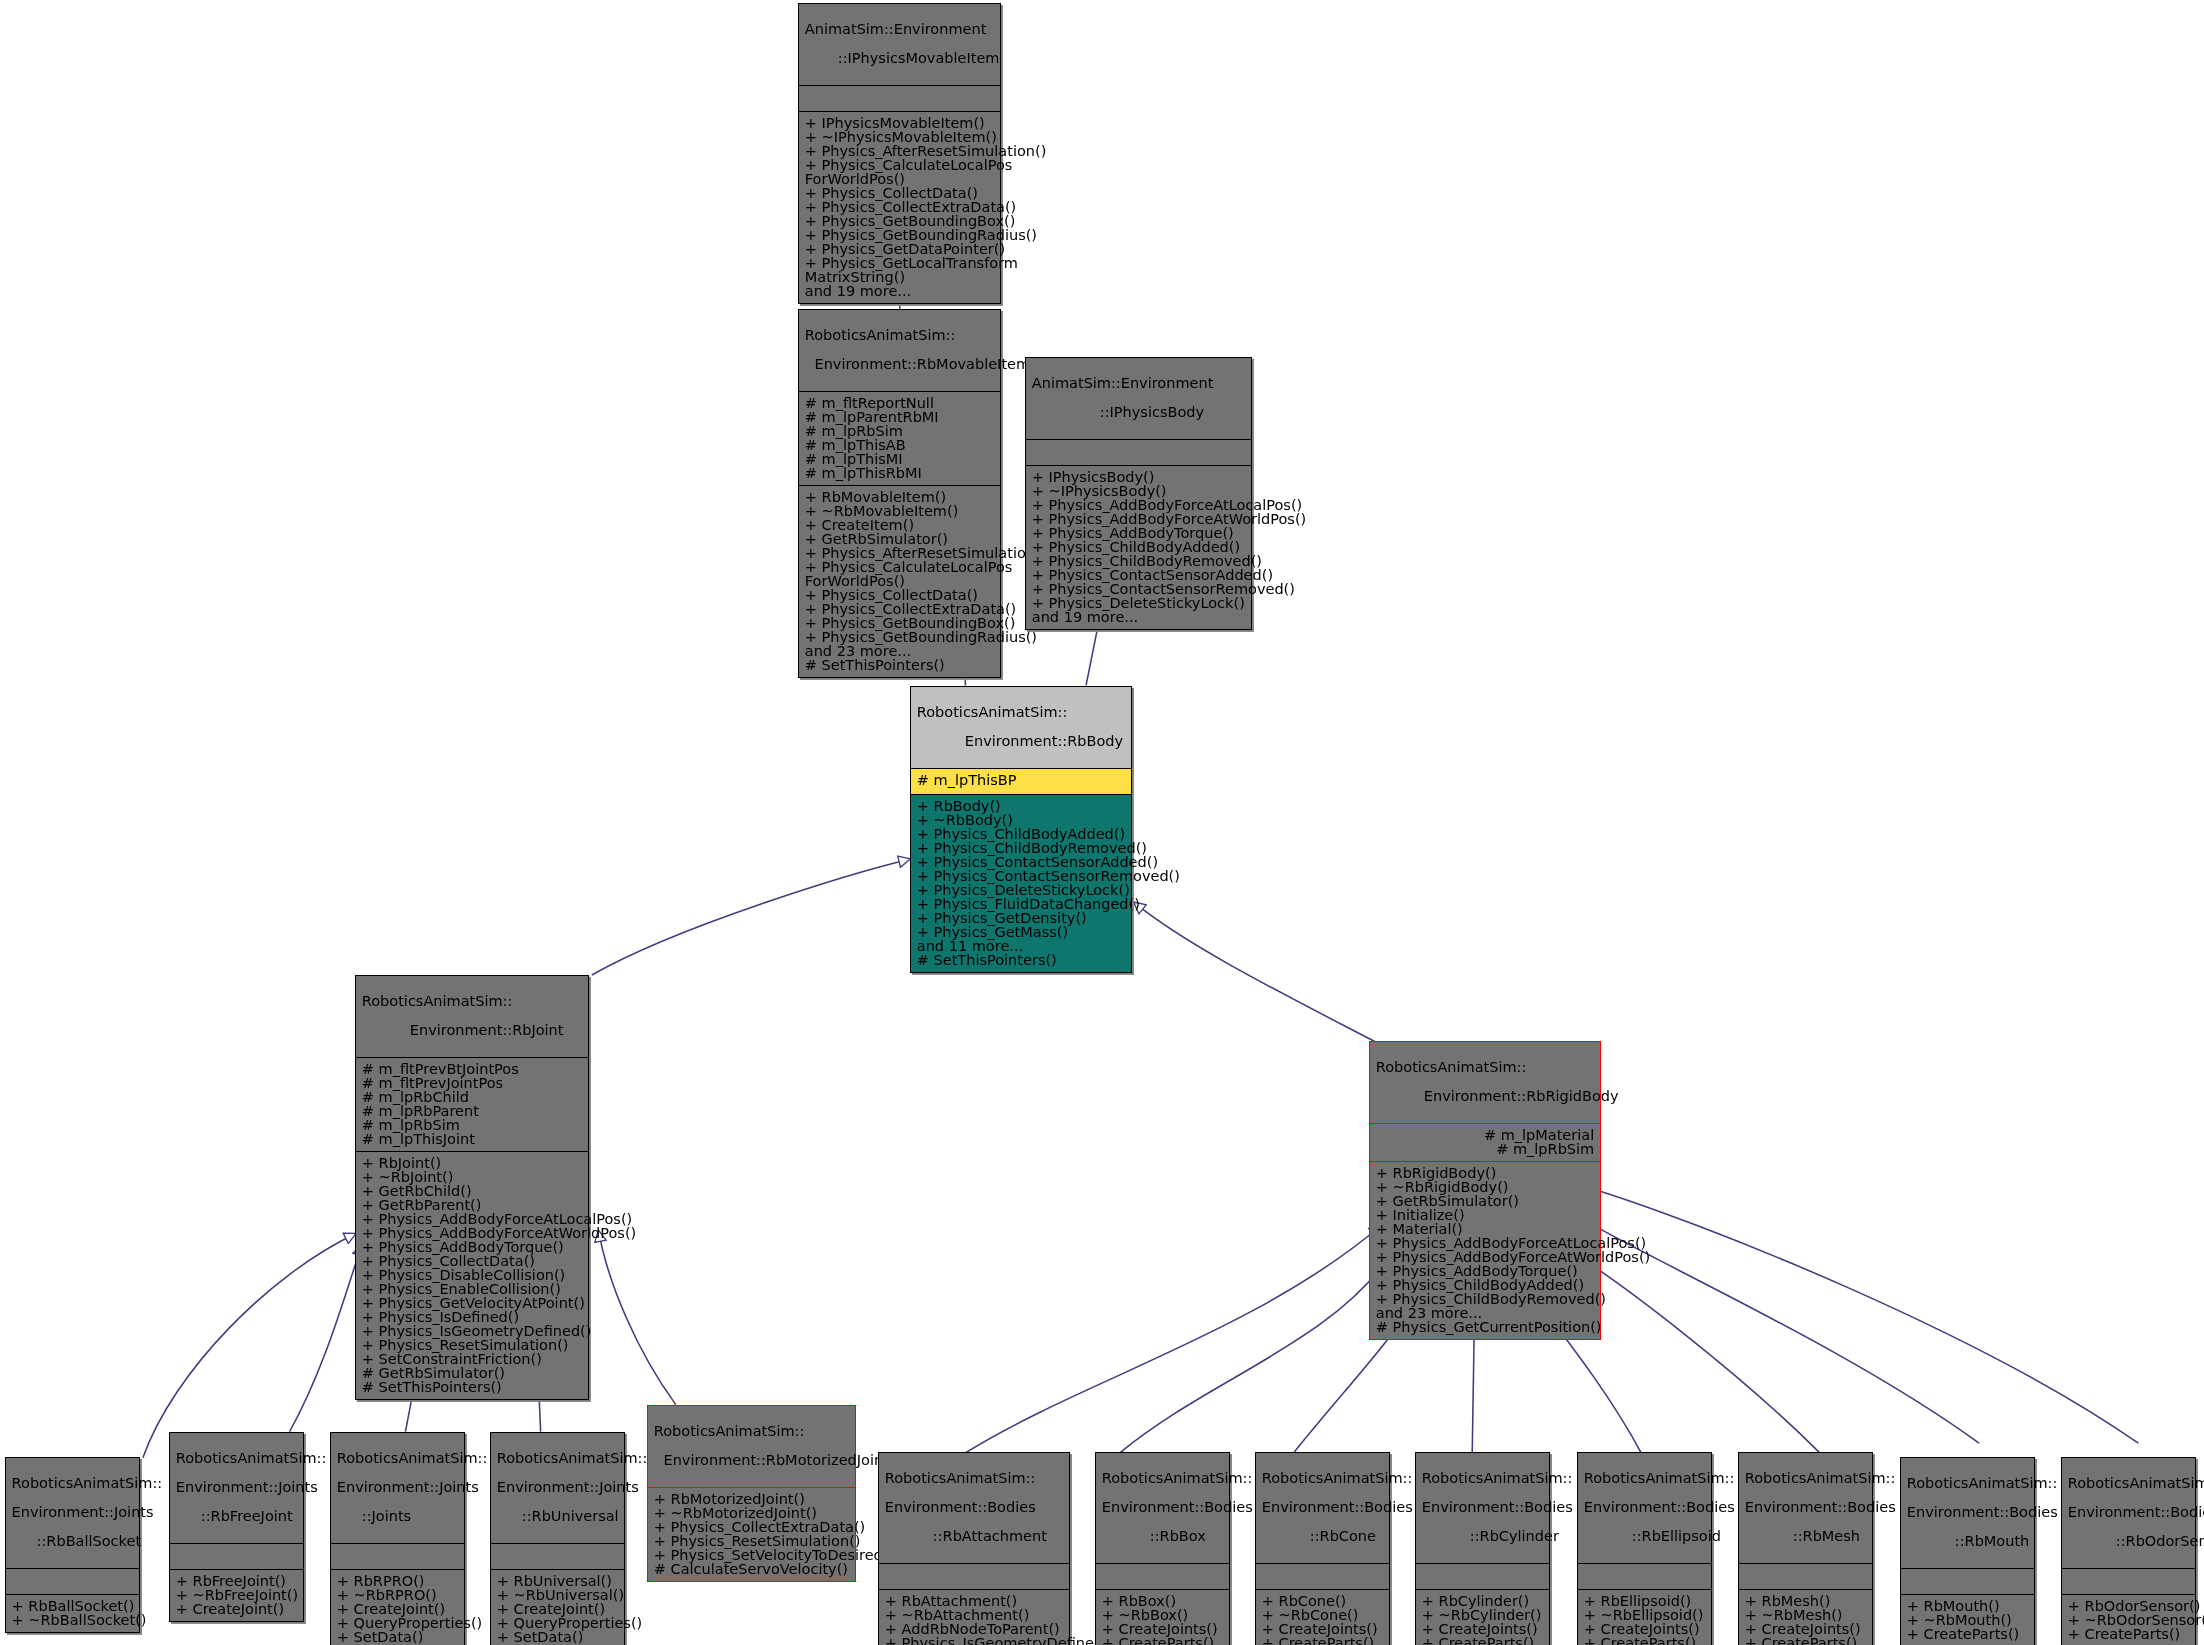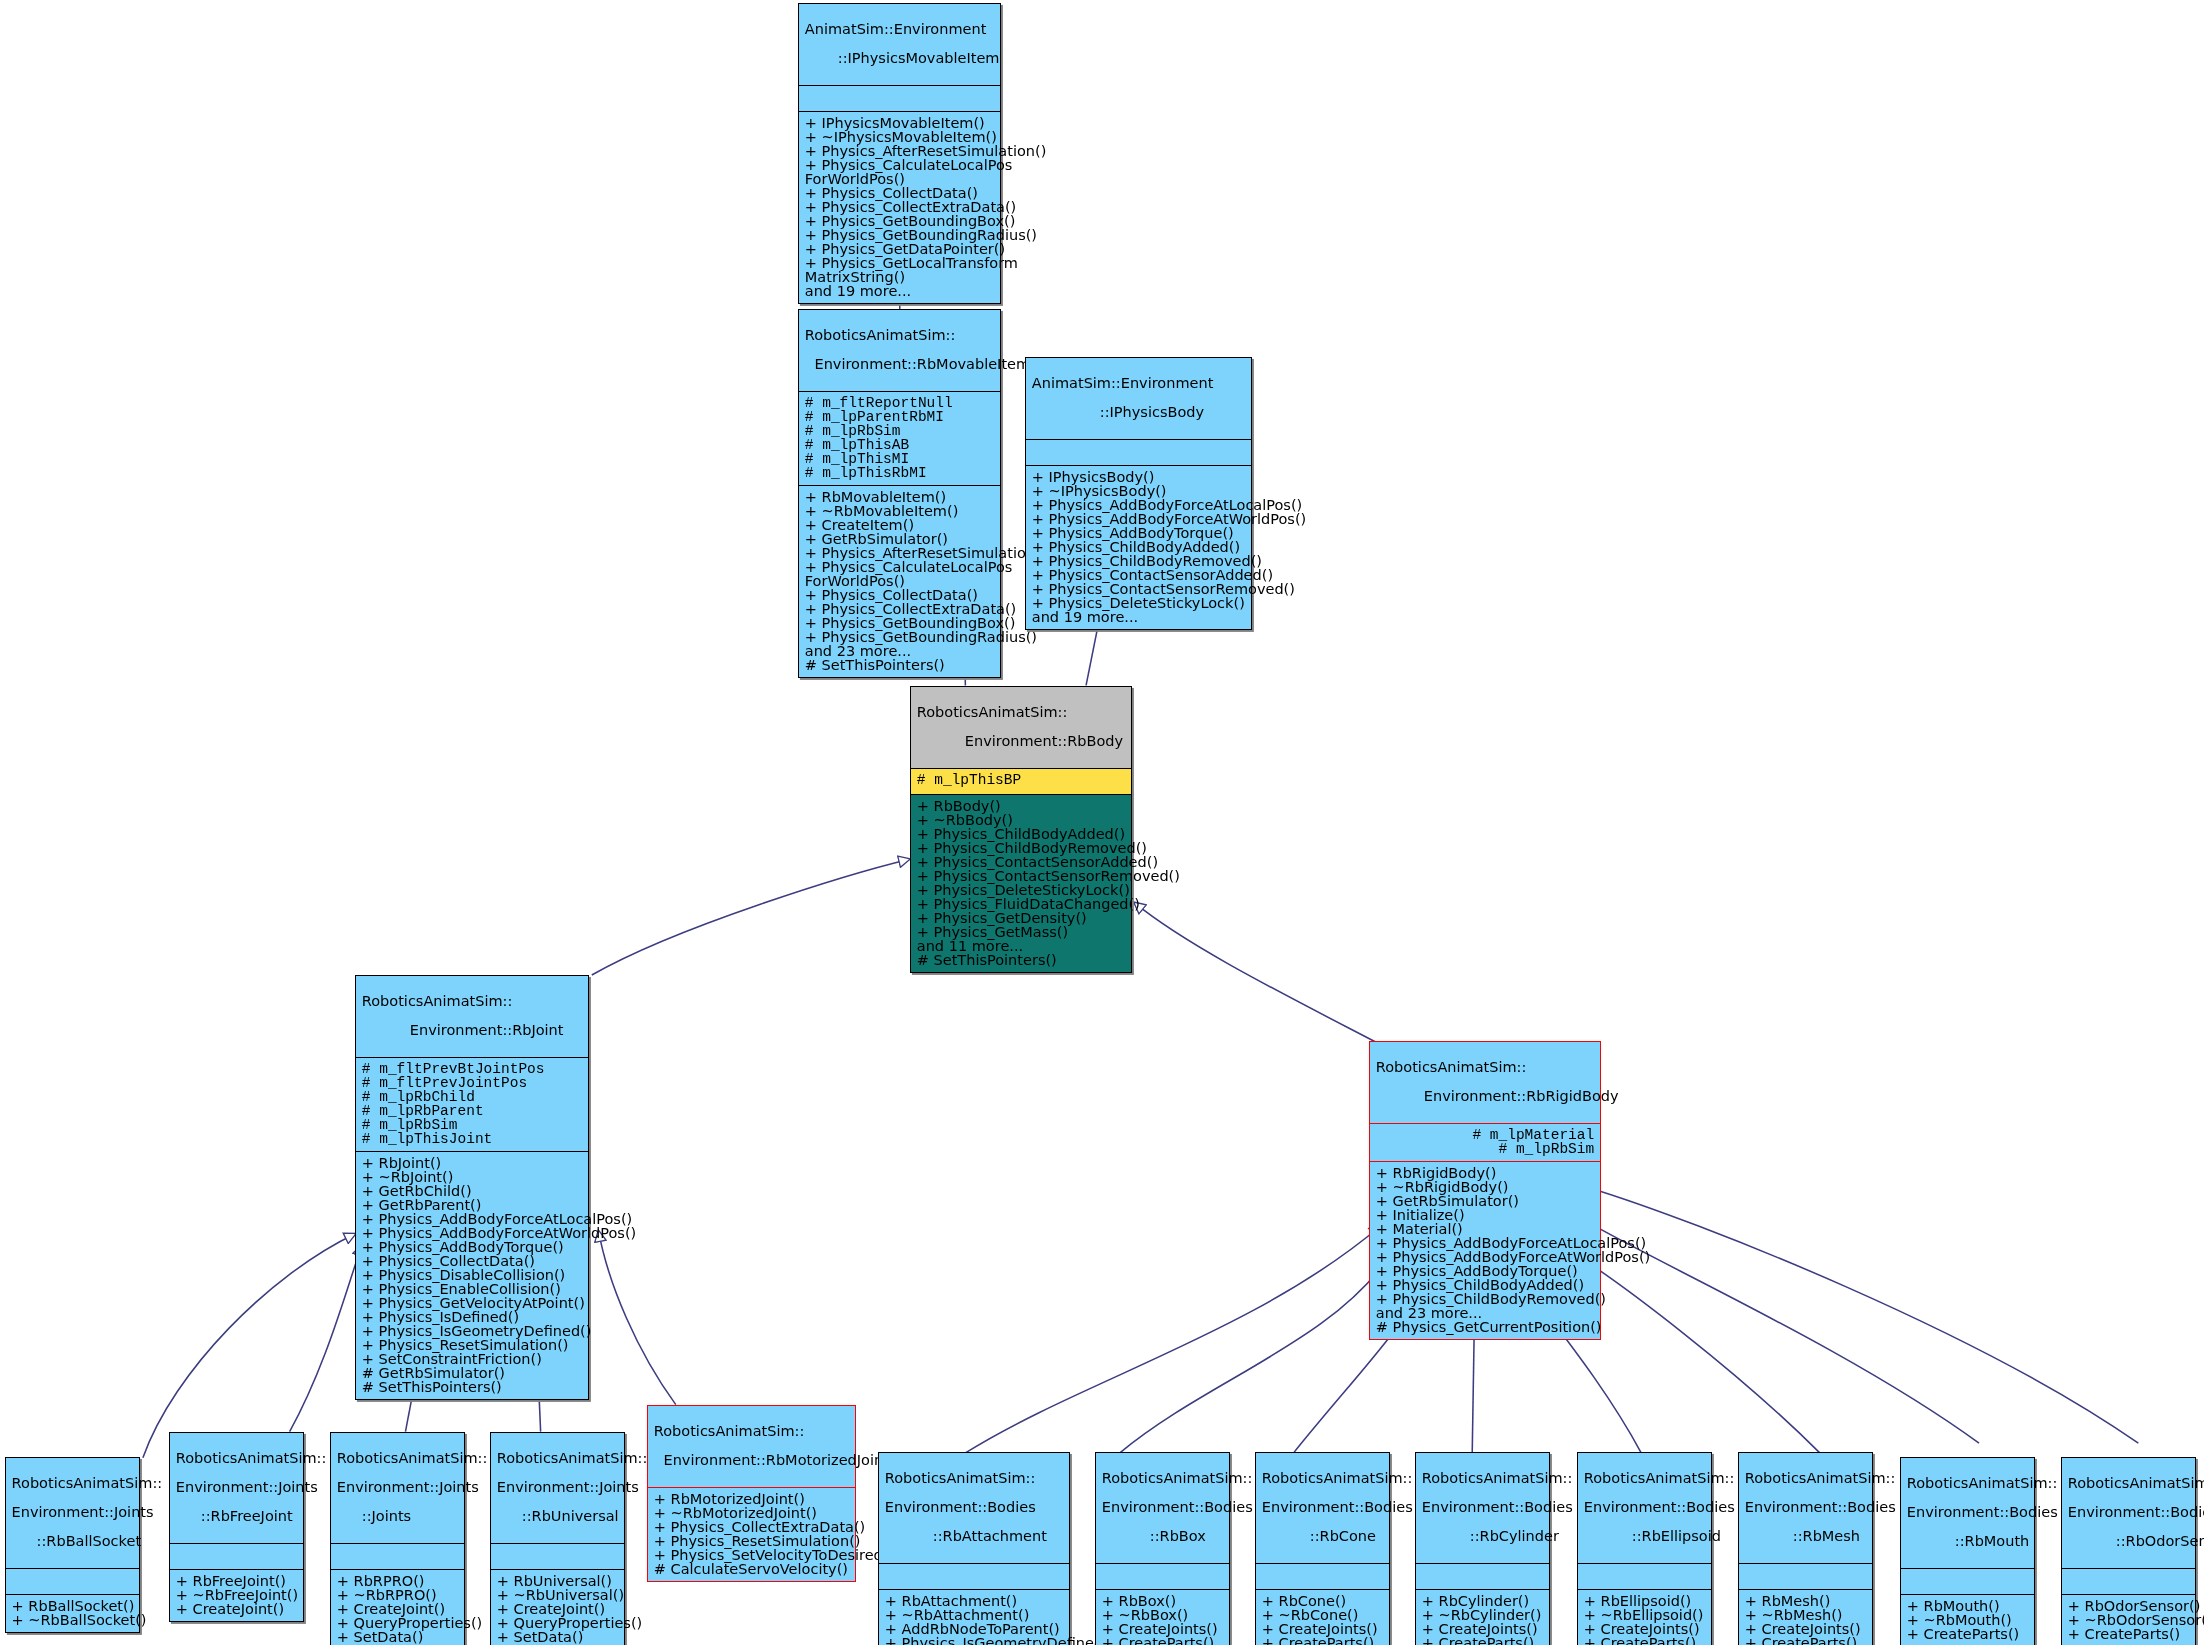--- a/index.html
+++ b/index.html
@@ -18,21 +18,21 @@
     position:absolute;
     left:0; top:0;
     width:2204px;
     height:1645px;
     pointer-events:none;
     z-index:1;
   }
   .uml-box{
     position:absolute;
     box-sizing:border-box;
-    background:#7dd3fc;
+    background:#737373;
     border:1px solid #000000;
     z-index:2;
     line-height:1.0;
   }
   .uml-box.shadowed{
     box-shadow:1.9px 1.9px 0 0 #808080;
   }
   .uml-box.red{
     border:1px solid #ff0000;
     box-shadow:none;
@@ -47,21 +47,20 @@
     border-bottom:1px solid #000;
     white-space:pre-line;
   }
   .uml-box.red > .uml-title{border-bottom:1px solid #ff0000;}
   .uml-box.gray > .uml-title{background:#c0c0c0;}
   .uml-attrs{
     padding:3.9px 5.8px 4.8px 5.8px;
     font-size:14.5px;
     border-bottom:1px solid #000;
     min-height:16.4px;
-    font-family:Liberation Mono, monospace;
   }
   .uml-box.red > .uml-attrs{border-bottom:1px solid #ff0000;text-align:right;}
   .uml-box.gray > .uml-attrs{background:#fde047;}
   .uml-ops{
     padding:3.9px 5.8px 4.8px 5.8px;
     font-size:14.5px;
   }
   .uml-box.gray > .uml-ops{background:#0f766e;}
   .row{
     white-space:pre;

